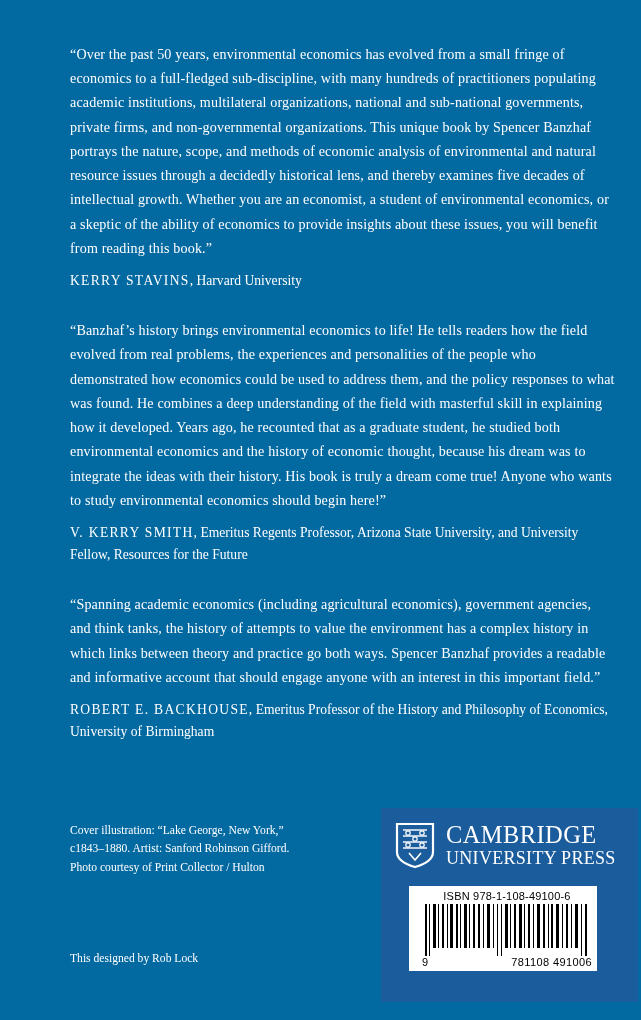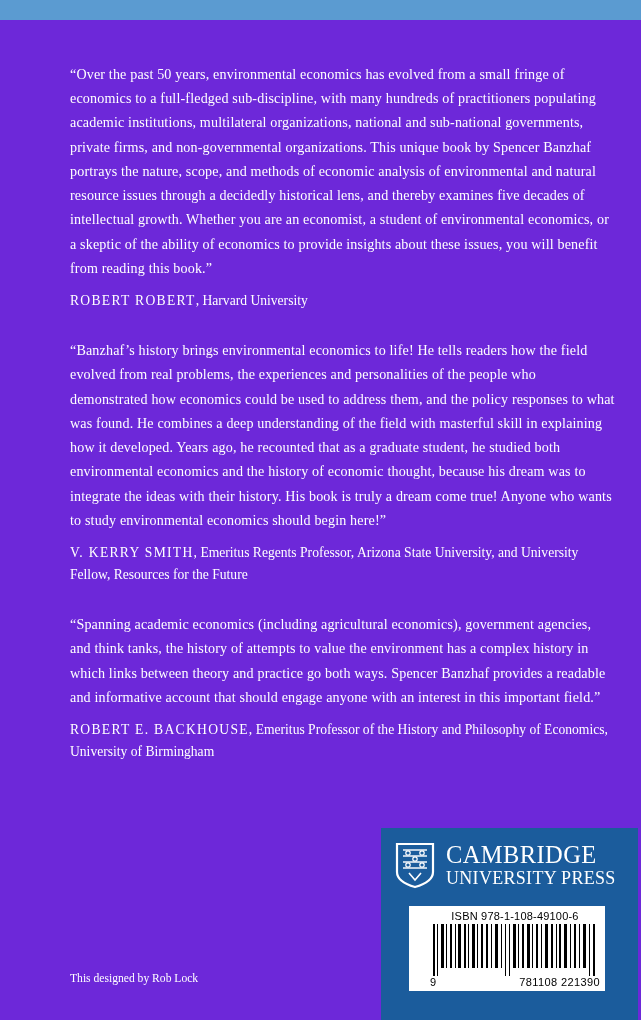--- a/index.html
+++ b/index.html
@@ -11,22 +11,21 @@
     height: 1020px;
     background: #5b9bd1;
     font-family: "Liberation Serif", serif;
     color: #ffffff;
     overflow: hidden;
     position: relative;
   }
   .page {
     position: absolute;
     inset: 0;
-    background: #6d28d9;
-    margin-top: 20px;
+    background: #0369a1;
   }
   .content {
     position: absolute;
     left: 70px;
     right: 26px;
     top: 42px;
   }
   .blurb {
     font-size: 14.1px;
     line-height: 1.72;
@@ -99,21 +98,21 @@
     font-size: 18px;
     letter-spacing: 0.3px;
     line-height: 1.15;
   }
   .isbn-box {
     position: absolute;
     left: 28px;
     top: 78px;
     width: 180px;
     background: #ffffff;
-    padding: 3px 0 2px 16px;
+    padding: 3px 0 2px 8px;
     text-align: center;
   }
   .isbn-text {
     font-family: "Liberation Sans", sans-serif;
     font-size: 11px;
     color: #000000;
     letter-spacing: 0.2px;
     padding: 1px 0 2px 0;
   }
   .barcode {
@@ -132,36 +131,39 @@
 </style>
 </head>
 <body>
 
 <div class="page">
 
   <div class="content">
 
     <div class="block-1">
       <p class="blurb">“Over the past 50 years, environmental economics has evolved from a small fringe of economics to a full-fledged sub-discipline, with many hundreds of practitioners populating academic institutions, multilateral organizations, national and sub-national governments, private firms, and non-governmental organizations. This unique book by Spencer Banzhaf portrays the nature, scope, and methods of economic analysis of environmental and natural resource issues through a decidedly historical lens, and thereby examines five decades of intellectual growth. Whether you are an economist, a student of environmental economics, or a skeptic of the ability of economics to provide insights about these issues, you will benefit from reading this book.”</p>
-      <p class="attrib"><span class="name">ROBERT ROBERT</span><span>, Harvard University</span></p>
+      <p class="attrib"><span class="name">KERRY STAVINS</span><span>, Harvard University</span></p>
     </div>
 
     <div class="block-2">
       <p class="blurb">“Banzhaf’s history brings environmental economics to life! He tells readers how the field evolved from real problems, the experiences and personalities of the people who demonstrated how economics could be used to address them, and the policy responses to what was found. He combines a deep understanding of the field with masterful skill in explaining how it developed. Years ago, he recounted that as a graduate student, he studied both environmental economics and the history of economic thought, because his dream was to integrate the ideas with their history. His book is truly a dream come true! Anyone who wants to study environmental economics should begin here!”</p>
       <p class="attrib"><span class="name">V. KERRY SMITH</span><span>, Emeritus Regents Professor, Arizona State University, and University Fellow, Resources for the Future</span></p>
     </div>
 
     <div class="block-3">
       <p class="blurb">“Spanning academic economics (including agricultural economics), government agencies, and think tanks, the history of attempts to value the environment has a complex history in which links between theory and practice go both ways. Spencer Banzhaf provides a readable and informative account that should engage anyone with an interest in this important field.”</p>
       <p class="attrib"><span class="name">ROBERT E. BACKHOUSE</span><span>, Emeritus Professor of the History and Philosophy of Economics, University of Birmingham</span></p>
     </div>
 
   </div>
 
   <div class="credits">
+    <p>Cover illustration: “Lake George, New York,”</p>
+    <p>c1843–1880. Artist: Sanford Robinson Gifford.</p>
+    <p>Photo courtesy of Print Collector / Hulton</p>
   </div>
 
   <div class="designer">This designed by Rob Lock</div>
 
   <div class="logo-block">
     <div class="logo-row">
       <svg class="crest" viewBox="0 0 40 47">
         <path d="M2 2 h36 v28 q0 10 -18 15 Q2 40 2 30 Z" fill="none" stroke="#ffffff" stroke-width="2.2"></path>
         <path d="M8 8 h24 M8 14 h24 M8 20 h24 M8 26 h24" stroke="#ffffff" stroke-width="1.6" opacity="0.95"></path>
         <circle cx="13" cy="11" r="2.2" fill="#1b5c9c" stroke="#ffffff" stroke-width="1.2"></circle>
@@ -214,18 +216,18 @@
           <rect x="139" y="0" width="1" height="44"></rect>
           <rect x="143" y="0" width="2" height="44"></rect>
           <rect x="148" y="0" width="1" height="44"></rect>
           <rect x="152" y="0" width="3" height="44"></rect>
           <rect x="158" y="0" width="1" height="52"></rect>
           <rect x="162" y="0" width="2" height="52"></rect>
         </g>
       </svg>
       <div class="barcode-digits">
         <span>9</span>
-        <span>781108 221390</span>
+        <span>781108 491006</span>
       </div>
     </div>
   </div>
 
 </div>
 
 </body></html>

